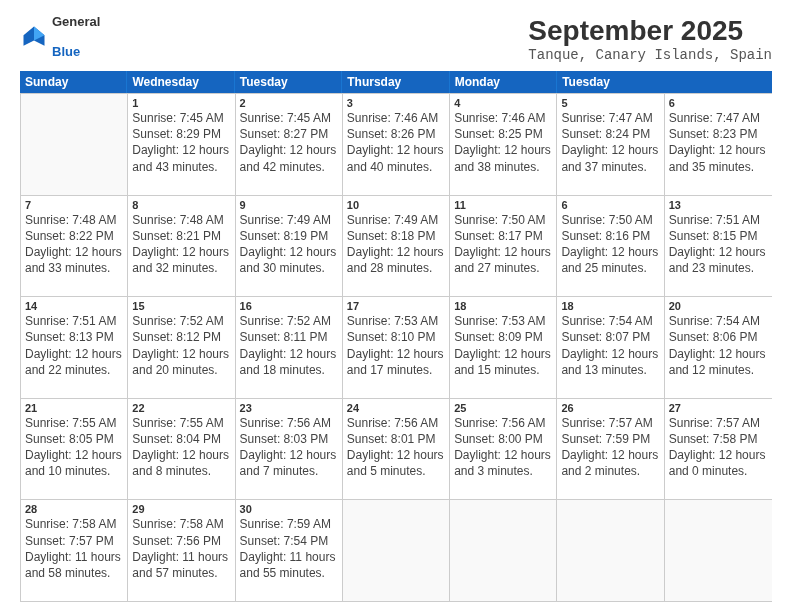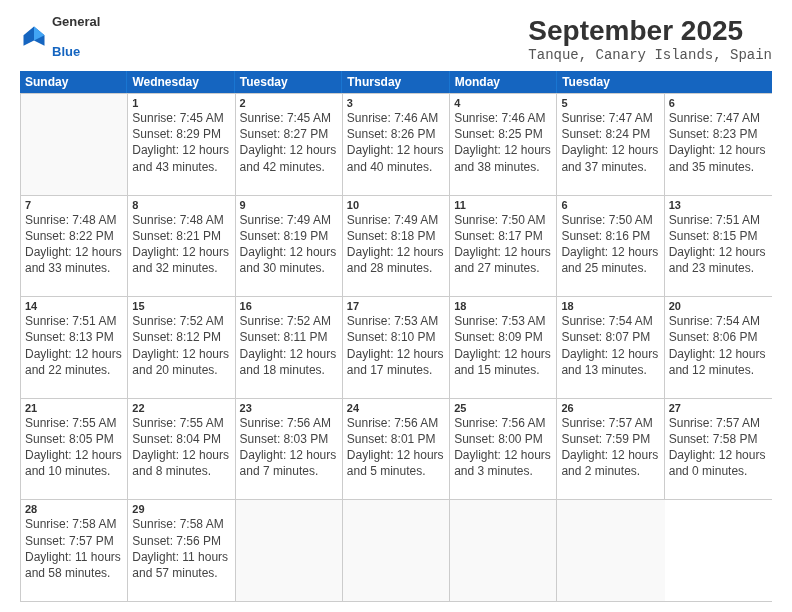--- a/index.html
+++ b/index.html
@@ -260,20 +260,24 @@
         </div>
         <div class="cal-row">
           <div class="cal-cell">
             <span class="day-num">28</span>
             <div class="cell-info">Sunrise: 7:58 AM<br>Sunset: 7:57 PM<br>Daylight: 11 hours and 58 minutes.</div>
           </div>
           <div class="cal-cell">
             <span class="day-num">29</span>
             <div class="cell-info">Sunrise: 7:58 AM<br>Sunset: 7:56 PM<br>Daylight: 11 hours and 57 minutes.</div>
           </div>
+          <div class="cal-cell">
+            <span class="day-num">30</span>
+            <div class="cell-info">Sunrise: 7:59 AM<br>Sunset: 7:54 PM<br>Daylight: 11 hours and 55 minutes.</div>
+          </div>
           <div class="cal-cell empty"></div>
           <div class="cal-cell empty"></div>
           <div class="cal-cell empty"></div>
           <div class="cal-cell empty"></div>
         </div>
       </div>
   </div>
 </div>
 
 </body></html>

